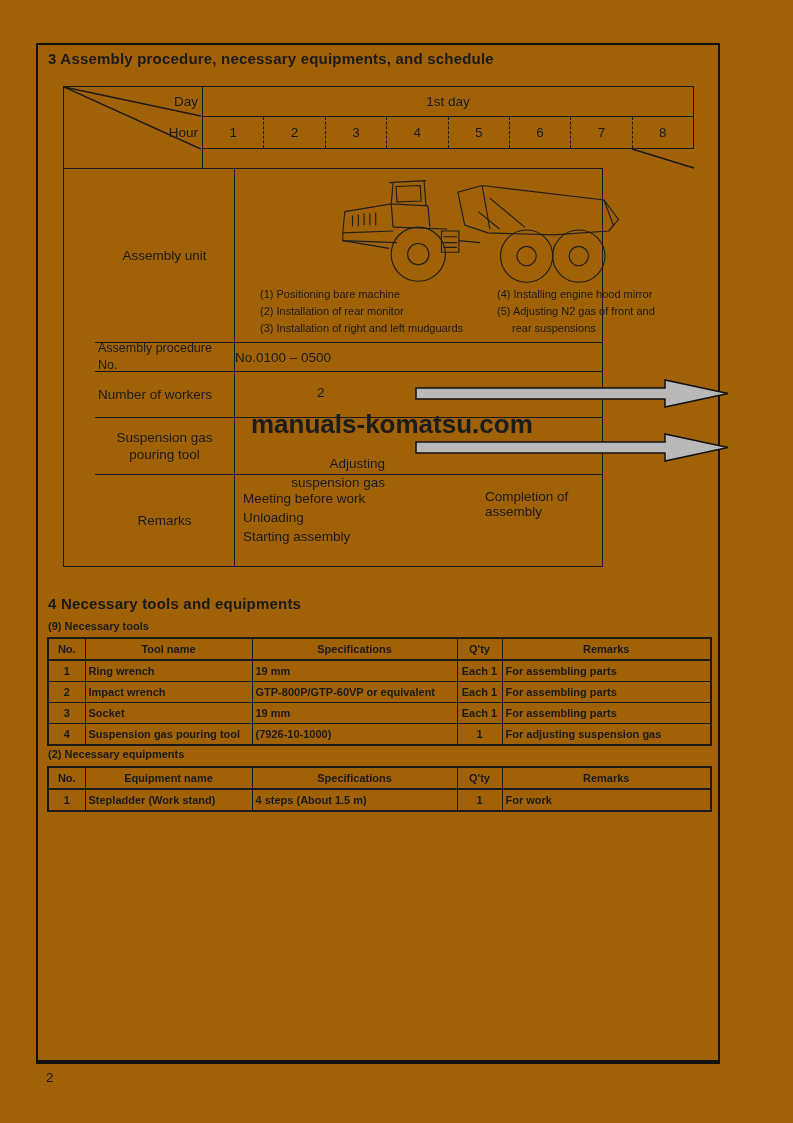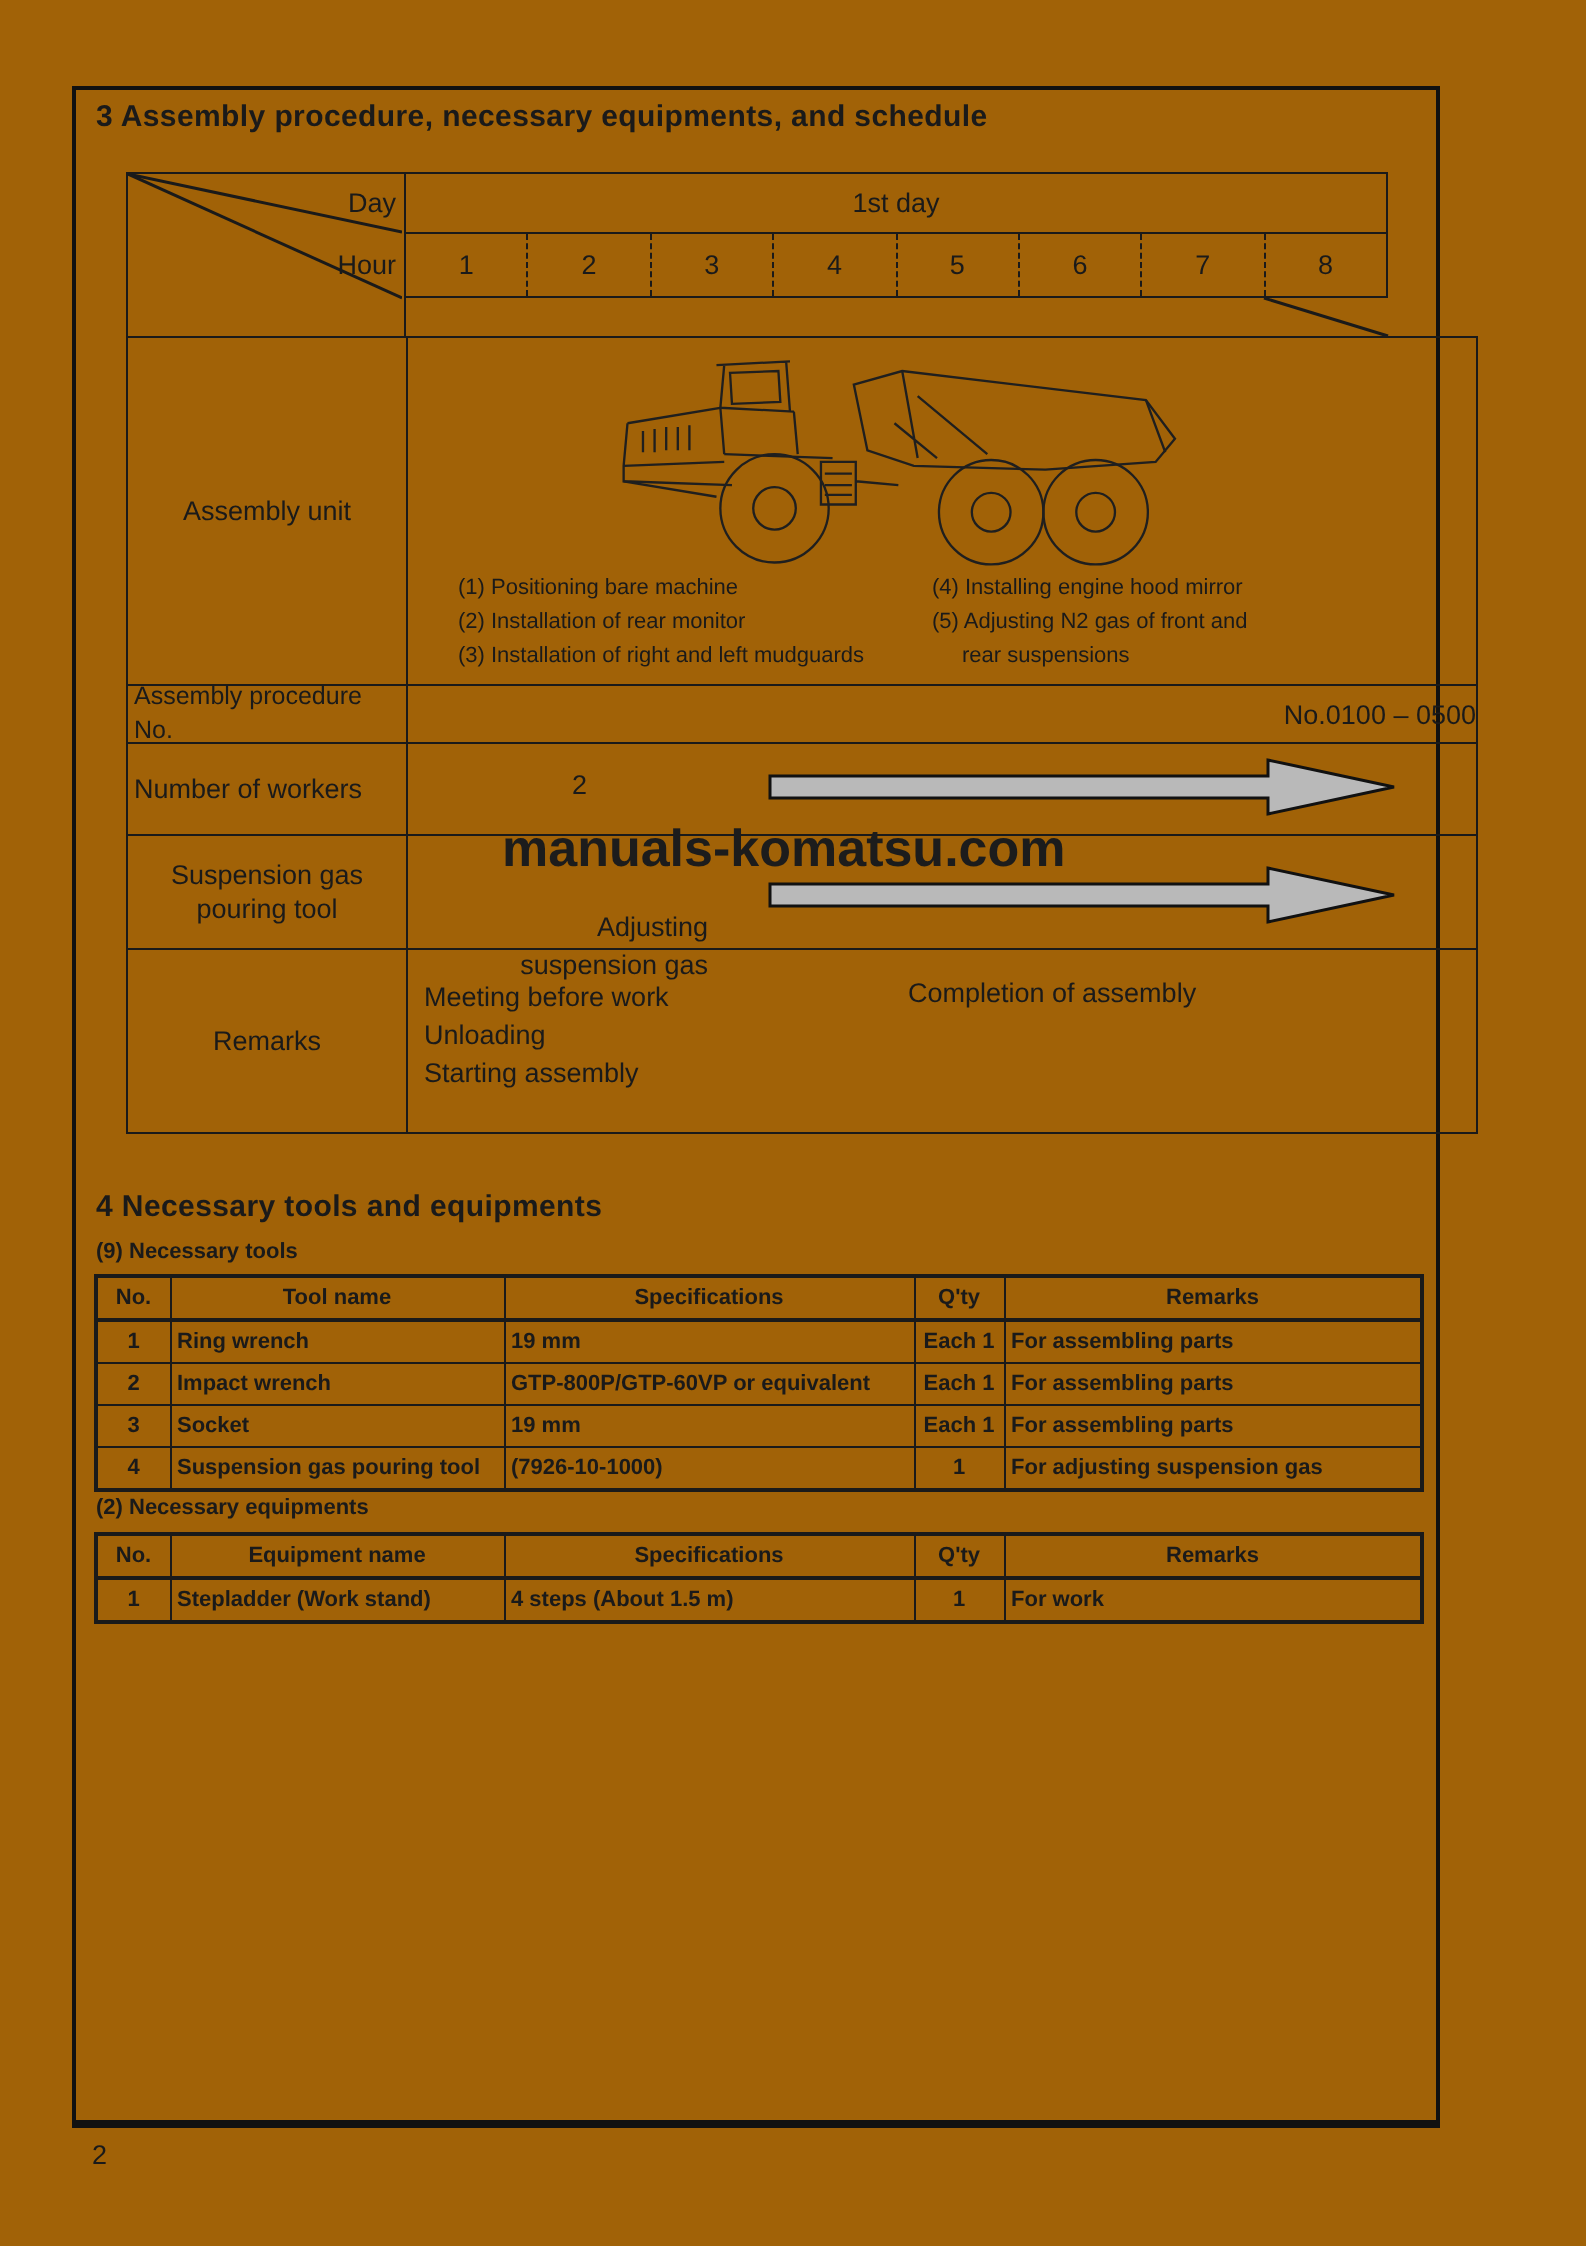--- a/index.html
+++ b/index.html
@@ -20,30 +20,30 @@
             border-top:1.5px solid #1a1a1a;border-right:1.5px solid #1a1a1a;
             border-bottom:1.5px solid #1a1a1a;
             display:flex;align-items:center;justify-content:center;font-size:13.5px;}
   .hour-row{left:203px;top:117px;width:491px;height:32px;
             border-right:1.5px solid #1a1a1a;border-bottom:1.5px solid #1a1a1a;
             display:flex;}
   .hour-cell{flex:1;display:flex;align-items:center;justify-content:center;
              font-size:13.5px;border-left:1.5px dashed #1a1a1a;}
   .hour-cell:first-child{border-left:none;}
   .connector{left:203px;top:149px;width:491px;height:20px;overflow:visible;}
-  .sbody{left:63px;top:168px;width:676px;height:399px;
-         border:1.5px solid #1a1a1a;display:flex;flex-direction:column;}
+  .sbody{left:63px;top:168px;width:540px;height:399px;
+         border:1.5px solid #1a1a1a;display:flex;flex-direction:column;padding-left:31px;}
   .srow{display:flex;border-bottom:1.5px solid #1a1a1a;position:relative;}
   .srow:last-child{border-bottom:none;}
   .slbl{width:140px;border-right:1.5px solid #1a1a1a;box-sizing:border-box;
         display:flex;flex-direction:column;align-items:center;justify-content:center;
         font-size:13.5px;text-align:center;line-height:17px;}
   .slbl.left{align-items:flex-start;padding-left:3px;text-align:left;}
   .scontent{flex:1;position:relative;font-size:13.5px;}
-  .center-line{display:flex;align-items:center;justify-content:flex-end;height:100%;}
+  .center-line{display:flex;align-items:center;justify-content:flex-start;height:100%;}
   .steps{position:absolute;font-size:11px;line-height:17px;white-space:nowrap;}
   .steps .indent{margin-left:15px;}
   .arrow-svg{position:absolute;overflow:visible;}
   .watermark{left:251px;top:409px;font-size:26px;font-weight:bold;color:#1c1c1c;
              letter-spacing:0px;z-index:6;white-space:nowrap;}
   
   .dtable{border-collapse:collapse;table-layout:fixed;width:663px;
           font-size:11px;color:#1a1a1a;}
   .dtable th,.dtable td{border:1px solid #1a1a1a;padding:0 3px;height:20px;
                         overflow:hidden;white-space:nowrap;font-weight:bold;}

